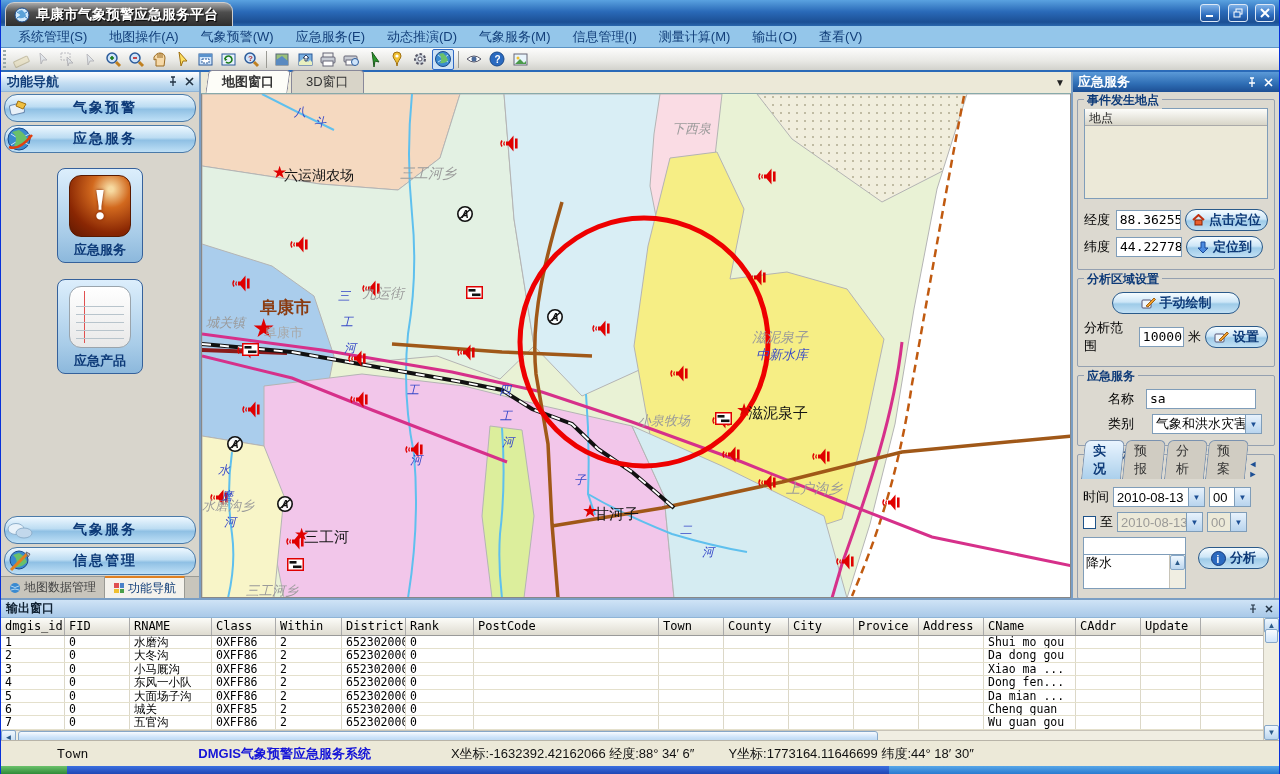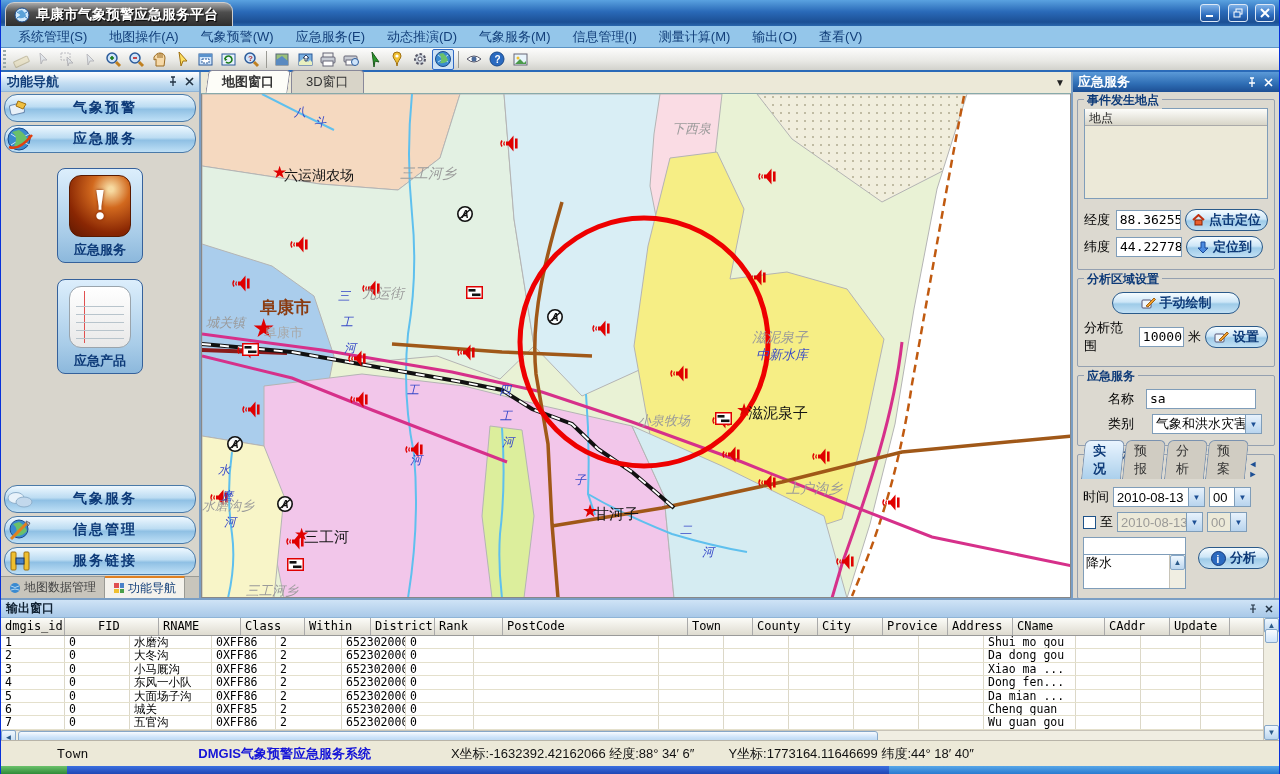--- a/index.html
+++ b/index.html
@@ -389,31 +389,20 @@
       <div class="navpill">
         <span class="ic">
           <svg width="26" height="26" viewBox="0 0 26 26">
               <circle cx="12" cy="12" r="9" fill="#3a8ad0" stroke="#1a4a8a"></circle>
               <path d="M6,7 Q12,12 8,19 Q15,20 20,14 Q18,8 12,5 Z" fill="#6ac06a"></path>
               <path d="M4,22 L20,6" stroke="#e08020" stroke-width="3"></path>
               <path d="M19,4 l4,2 l-2,3 z" fill="#c8c8c8" stroke="#667"></path>
             </svg>
         </span>
         <span class="lbl">信息管理</span>
-          <span style="width:20px"></span>
-      </div>
-      <div class="navpill">
-        <span class="ic">
-          <svg width="26" height="24">
-              <rect x="4" y="3" width="5" height="18" rx="1" fill="#f0c030" stroke="#a07010"></rect>
-              <rect x="17" y="3" width="5" height="18" rx="1" fill="#f0c030" stroke="#a07010"></rect>
-              <rect x="9" y="9" width="8" height="6" fill="#4a82c8" stroke="#16386a"></rect>
-            </svg>
-        </span>
-        <span class="lbl">服务链接</span>
           <span style="width:20px"></span>
       </div>
       <div id="ltabs">
         <span class="ltab">
           <svg width="12" height="12">
               <circle cx="6" cy="6" r="5" fill="#3a8ad0"></circle>
               <path d="M2,4 Q6,7 10,4 M2,8 Q6,6 10,8" stroke="#cfe8fa" fill="none" stroke-width=".8"></path>
             </svg>
           <span>地图数据管理</span>
         </span>
@@ -723,21 +712,21 @@
           <path d="M5,1 v4 M2,5 h6 M5,5 v4 M3,1 h4" stroke="#234" stroke-width="1.2" fill="none"></path>
         </svg>
       <svg width="10" height="10" style="margin-left:6px">
           <path d="M2,2 L8,8 M8,2 L2,8" stroke="#234" stroke-width="1.5"></path>
         </svg>
     </div>
     <div id="otable">
       <div id="ocols">
         <div id="ohead">
             <div class="th" style="width: 64px;">dmgis_id</div>
-            <div class="th" style="width: 65px; margin-left: 29px;">FID</div>
+            <div class="th" style="width: 65px;">FID</div>
             <div class="th" style="width: 82px;">RNAME</div>
             <div class="th" style="width: 64px;">Class</div>
             <div class="th" style="width: 66px;">Within</div>
             <div class="th" style="width: 64px;">District</div>
             <div class="th" style="width: 68px;">Rank</div>
             <div class="th" style="width: 185px;">PostCode</div>
             <div class="th" style="width: 65px;">Town</div>
             <div class="th" style="width: 65px;">County</div>
             <div class="th" style="width: 65px;">City</div>
             <div class="th" style="width: 65px;">Provice</div>
@@ -884,21 +873,21 @@
         <span style="width:13px;height:14px;background:linear-gradient(#f8fbff,#cfe4fa);border:1px solid #86a7c8;border-radius:2px;margin-top:-86px;"></span>
         <span class="sba">▼</span>
       </div>
     </div>
   </div>
 
   <div id="status" class="abs">
     <span class="cell" style="margin-left:46px;font-family:'DejaVu Sans Mono',monospace;">Town</span>
     <span class="cell" style="margin-left:90px;color:#1414d8;font-weight:bold;">DMGIS气象预警应急服务系统</span>
     <span class="cell" style="margin-left:60px;">X坐标:-1632392.42162066 经度:88° 34′ 6″</span>
-    <span class="cell" style="margin-left:14px;">Y坐标:1773164.11646699 纬度:44° 18′ 40″</span>
+    <span class="cell" style="margin-left:14px;">Y坐标:1773164.11646699 纬度:44° 18′ 30″</span>
   </div>
 
   <div id="sliver" class="abs">
     <span class="g"></span>
     <span class="b1"></span>
     <span class="b2"></span>
   </div>
 </div>
 
 </body></html>

